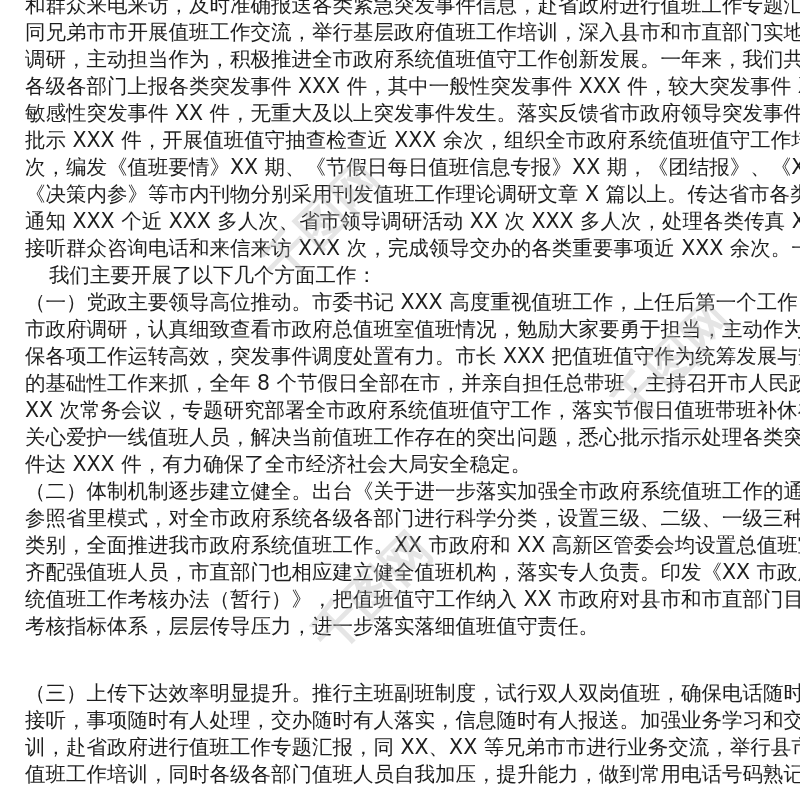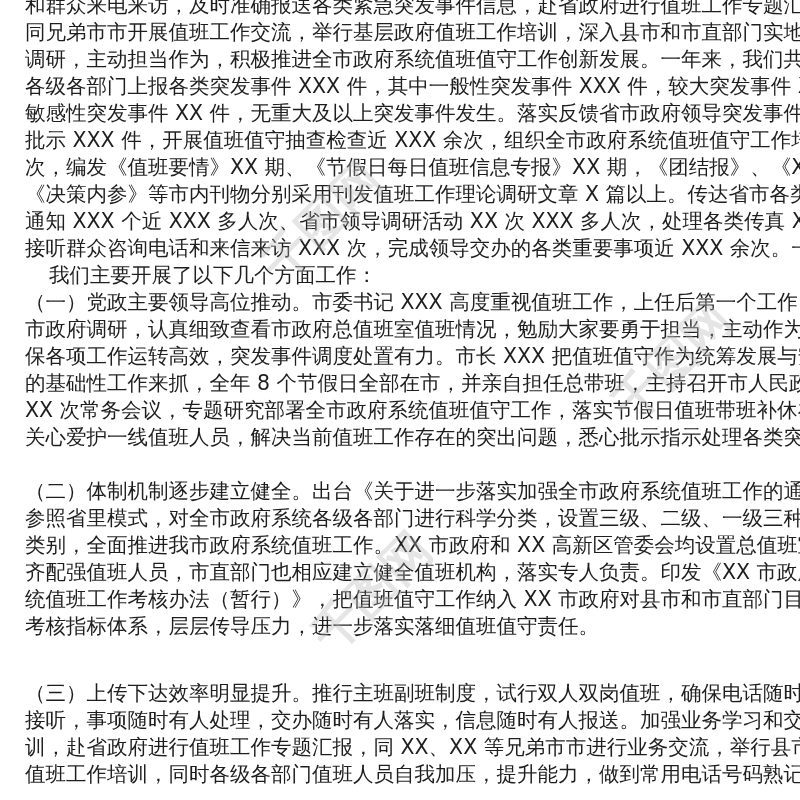--- a/index.html
+++ b/index.html
@@ -61,20 +61,21 @@
     <div class="line" style="top: 181px;">《决策内参》等市内刊物分别采用刊发值班工作理论调研文章 X 篇以上。传达省市各类会议</div>
     <div class="line" style="top: 208px;">通知 XXX 个近 XXX 多人次、省市领导调研活动 XX 次 XXX 多人次，处理各类传真 XXX 件，</div>
     <div class="line" style="top: 235px;">接听群众咨询电话和来信来访 XXX 次，完成领导交办的各类重要事项近 XXX 余次。一年来，</div>
     <div class="line last" style="top: 262px; margin-left: 24px;">我们主要开展了以下几个方面工作：</div>
     <div class="line" style="top: 289px;">（一）党政主要领导高位推动。市委书记 XXX 高度重视值班工作，上任后第一个工作日来</div>
     <div class="line" style="top: 316px;">市政府调研，认真细致查看市政府总值班室值班情况，勉励大家要勇于担当，主动作为，确</div>
     <div class="line" style="top: 343px;">保各项工作运转高效，突发事件调度处置有力。市长 XXX 把值班值守作为统筹发展与安全</div>
     <div class="line" style="top: 370px;">的基础性工作来抓，全年 8 个节假日全部在市，并亲自担任总带班，主持召开市人民政府第</div>
     <div class="line" style="top: 397px;">XX 次常务会议，专题研究部署全市政府系统值班值守工作，落实节假日值班带班补休补助，</div>
     <div class="line" style="top: 424px;">关心爱护一线值班人员，解决当前值班工作存在的突出问题，悉心批示指示处理各类突发事</div>
+    <div class="line last" style="top: 451px;">件达 XXX 件，有力确保了全市经济社会大局安全稳定。</div>
     <div class="line" style="top: 478px;">（二）体制机制逐步建立健全。出台《关于进一步落实加强全市政府系统值班工作的通知》，</div>
     <div class="line" style="top: 505px;">参照省里模式，对全市政府系统各级各部门进行科学分类，设置三级、二级、一级三种值班</div>
     <div class="line" style="top: 532px;">类别，全面推进我市政府系统值班工作。XX 市政府和 XX 高新区管委会均设置总值班室，配</div>
     <div class="line" style="top: 559px;">齐配强值班人员，市直部门也相应建立健全值班机构，落实专人负责。印发《XX 市政府系</div>
     <div class="line" style="top: 586px;">统值班工作考核办法（暂行）》，把值班值守工作纳入 XX 市政府对县市和市直部门目标管理</div>
     <div class="line last" style="top: 613px;">考核指标体系，层层传导压力，进一步落实落细值班值守责任。</div>
     <div class="line" style="top: 680px;">（三）上传下达效率明显提升。推行主班副班制度，试行双人双岗值班，确保电话随时有人</div>
     <div class="line" style="top: 707px;">接听，事项随时有人处理，交办随时有人落实，信息随时有人报送。加强业务学习和交流培</div>
     <div class="line" style="top: 734px;">训，赴省政府进行值班工作专题汇报，同 XX、XX 等兄弟市市进行业务交流，举行县市政府</div>
     <div class="line" style="top: 761px;">值班工作培训，同时各级各部门值班人员自我加压，提升能力，做到常用电话号码熟记于胸，</div>

